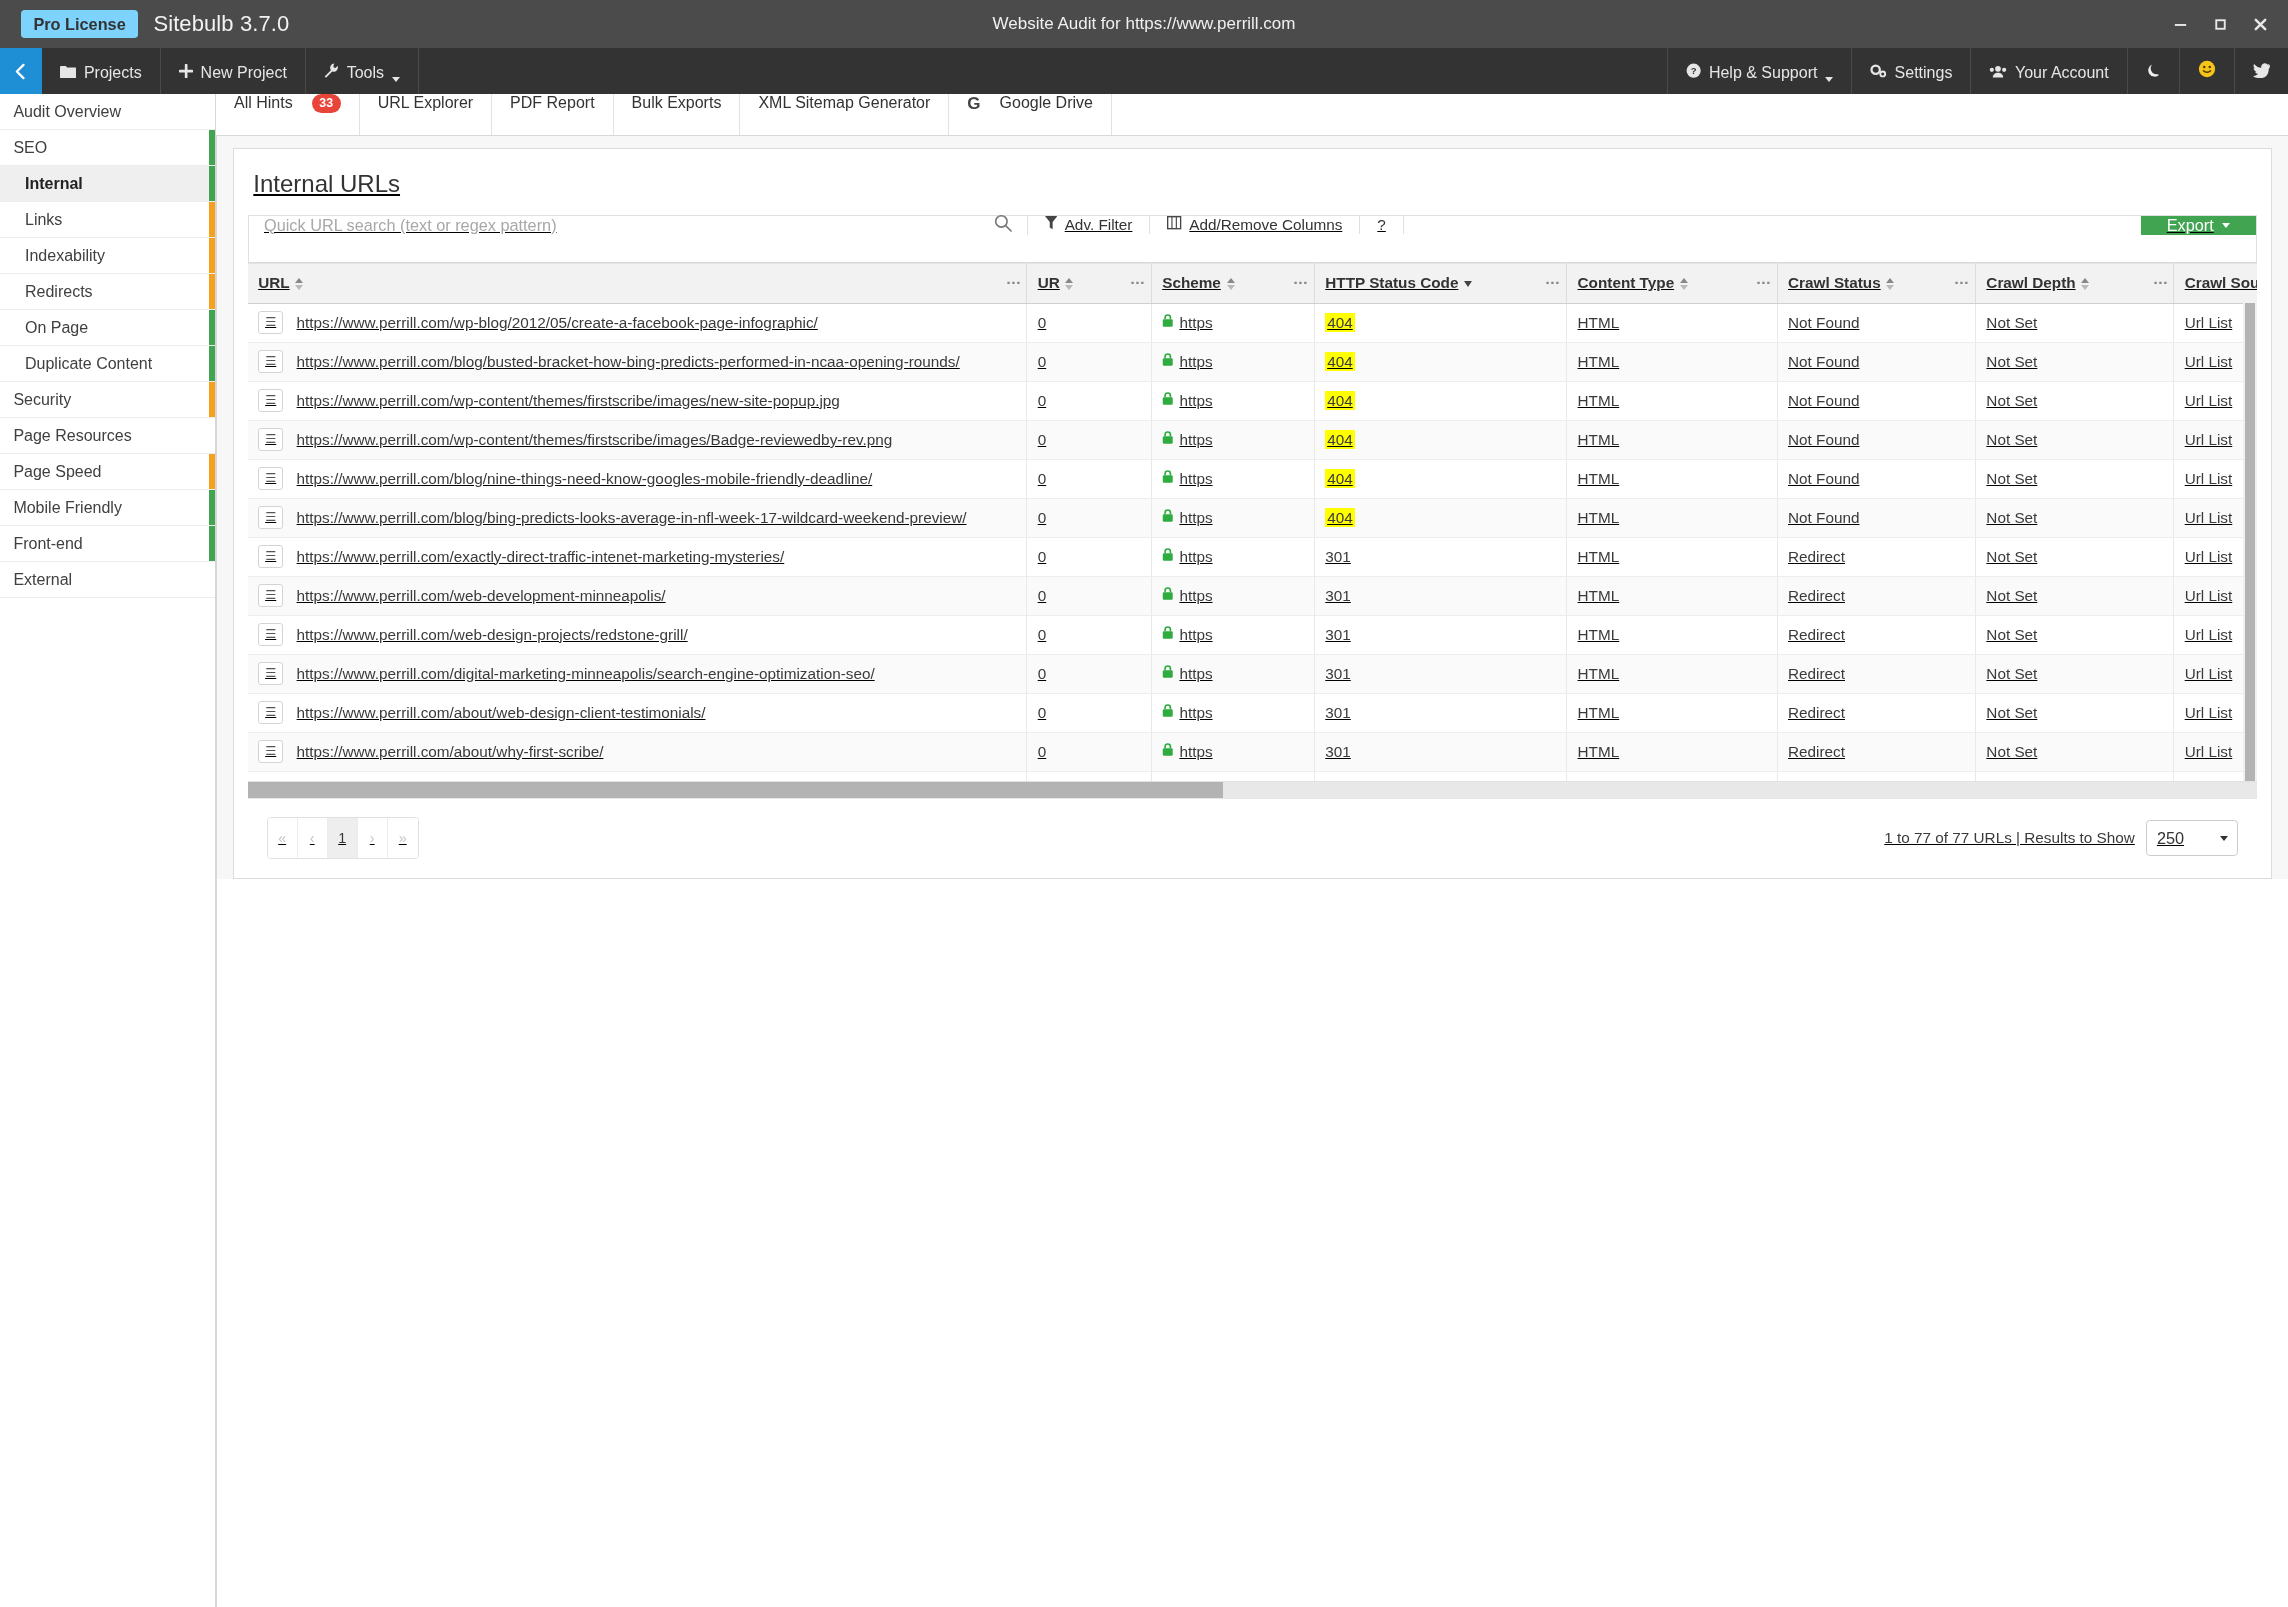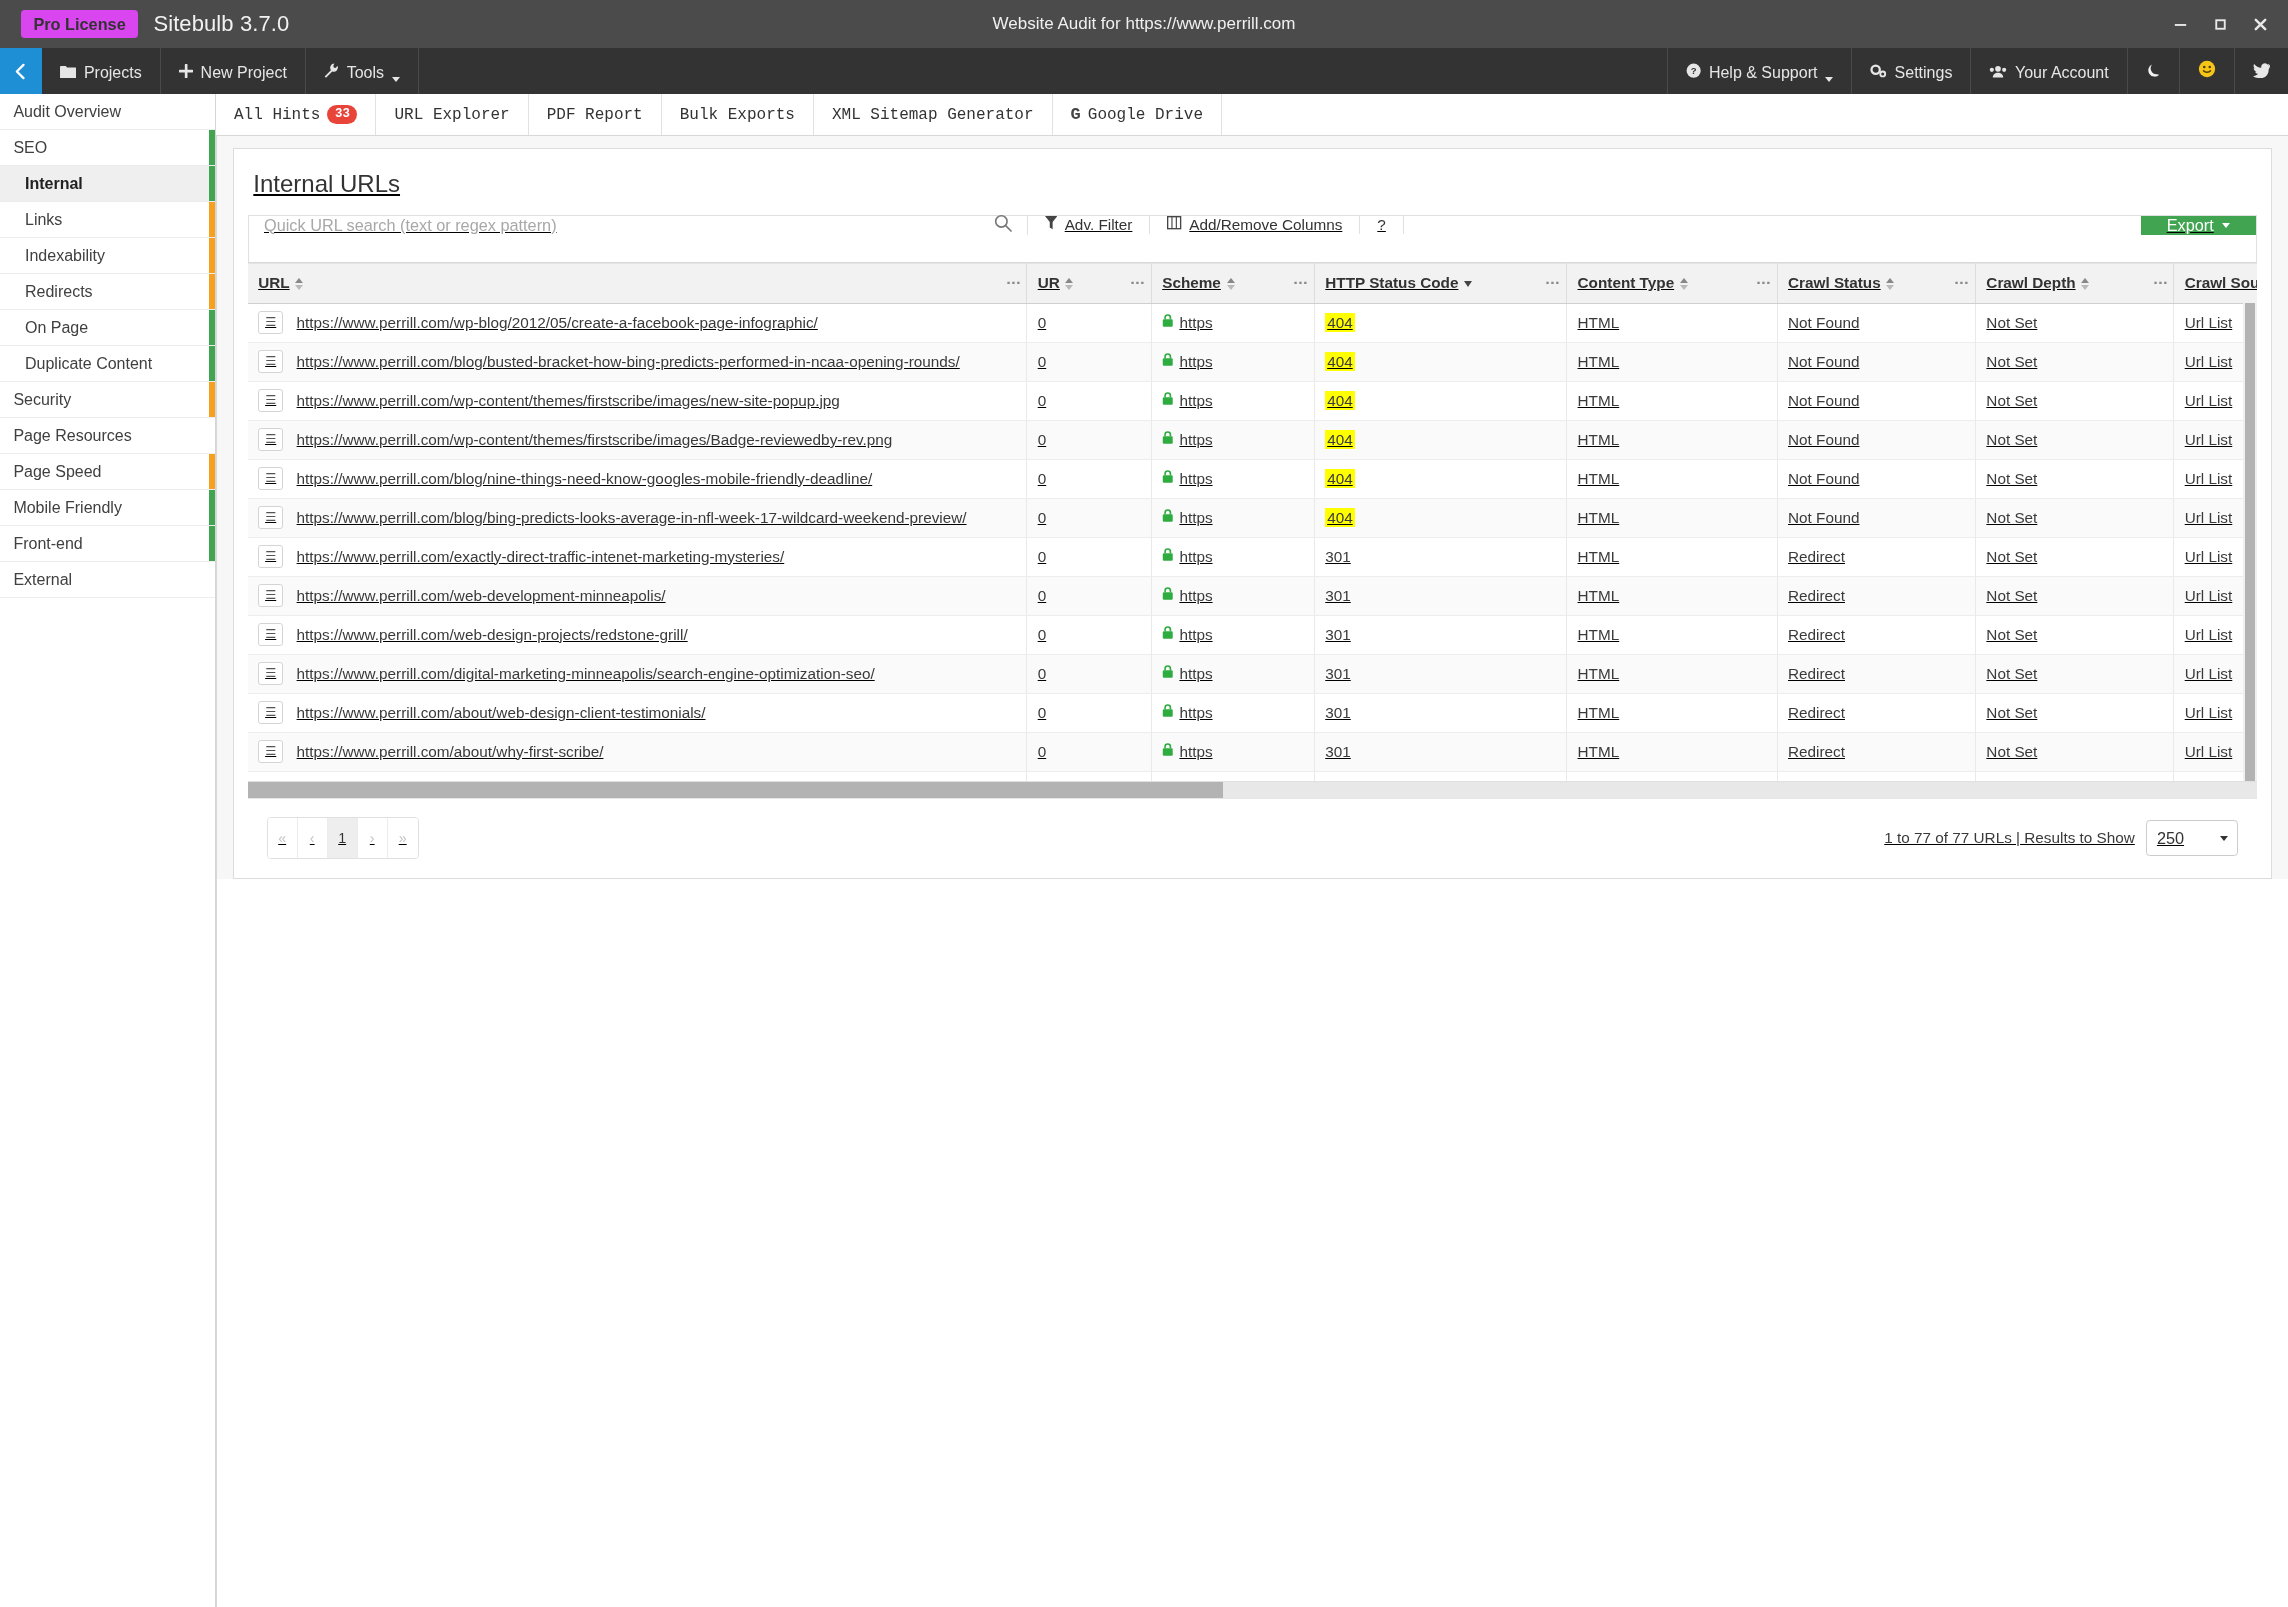--- a/index.html
+++ b/index.html
@@ -9,21 +9,21 @@
     font-family: "Liberation Sans", sans-serif;
     overflow: hidden;
   }
 
   
   .titlebar {
     height: 48px; background: #4b4b4b; color: #f2f2f2;
     display: flex; align-items: center; position: relative;
   }
   .pro-badge {
-    background: #d946ef; color: #333333; font-size: 16.3px; font-weight: bold;
+    background: #7dd3fc; color: #333333; font-size: 16.3px; font-weight: bold;
     padding: 4.8px 12.4px; border-radius: 3.8px; margin-left: 21px;
   }
   .app-title { font-size: 22px; margin-left: 15.3px; font-weight: normal; letter-spacing: 0.1px; }
   .win-title {
     position: absolute; left: 0; right: 0; text-align: center;
     font-size: 17px; color: #f0f0f0; pointer-events: none;
   }
   .win-btns { position: absolute; right: 7.6px; display: flex; }
   .win-btn {
     width: 40px; height: 36px; display: flex; align-items: center; justify-content: center;
@@ -63,22 +63,22 @@
     padding-left: 13.4px;
   }
   .side-item.sub { padding-left: 25px; }
   .side-item.active { background: #efefef; font-weight: bold; color: #222; }
   .side-item .bar { position: absolute; right: 0; top: 0; bottom: 0; width: 5.7px; }
 
   
   .main { flex: 1; background: #f7f7f7; display: flex; flex-direction: column; min-width: 0; }
   .tabs { height: 42px; background: #ffffff; display: flex; align-items: stretch; border-bottom: 1px solid #d8d8d8; }
   .tab {
-    display: flex; align-items: center; gap: 7px; padding: 0 18px;
-    font-size: 16px; color: #333; border-right: 1px solid #e2e2e2; white-space: nowrap; font-family: Liberation Mono, monospace;
+    display: flex; align-items: flex-start; gap: 19px; padding: 0 18px;
+    font-size: 16px; color: #333; border-right: 1px solid #e2e2e2; white-space: nowrap;
   }
   .badge-red {
     background: #e8443a; color: #fff; border-radius: 10.5px; font-size: 12.4px;
     padding: 1.9px 7.6px; font-weight: bold; line-height: 1.25;
   }
   .g-letter { font-weight: bold; font-size: 17px; color: #444; }
 
   .content-card {
     margin: 0 0 0 0; background: #f7f7f7; flex: 1;
     display: flex; flex-direction: column; min-height: 0;

